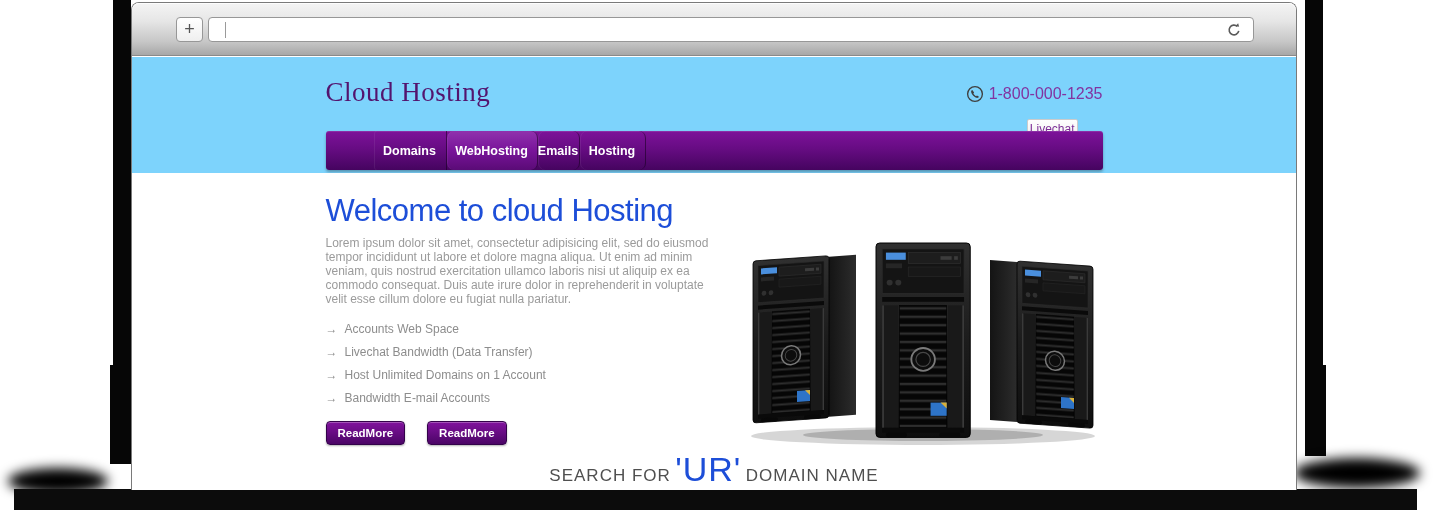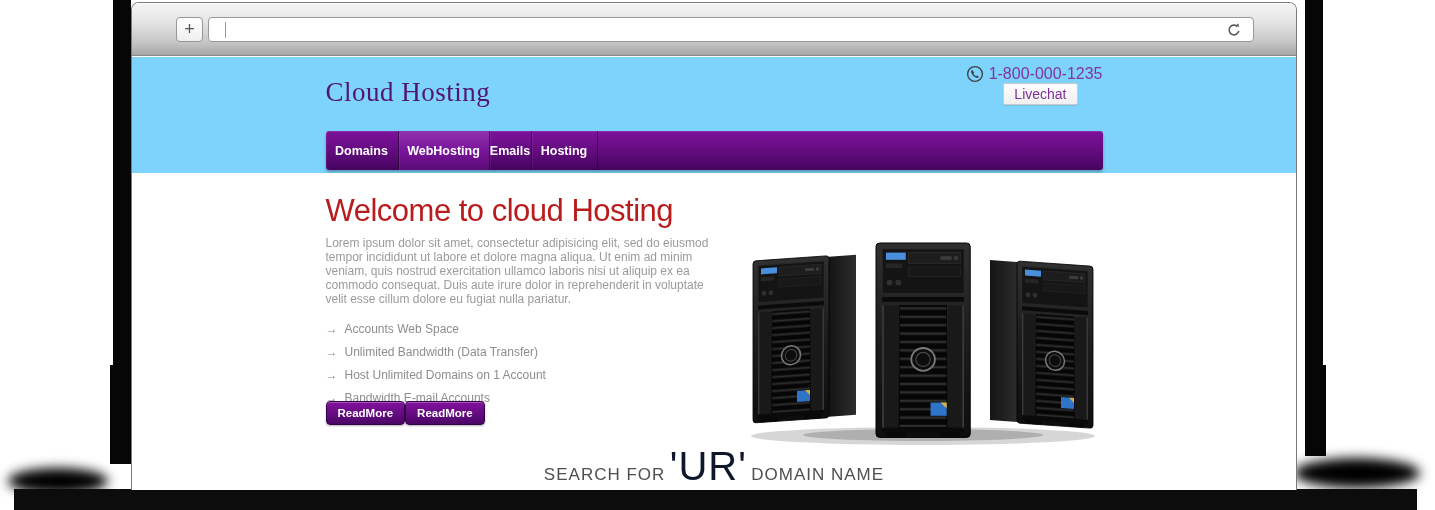--- a/index.html
+++ b/index.html
@@ -37,61 +37,61 @@
   .refresh { position:absolute; right:10px; top:3px; width:18px; height:18px; cursor:pointer; }
 
   
   .page { position:absolute; left:0; top:54px; width:1164px; height:433px;
           background:#fff; overflow:hidden; }
   .pagehead { position:relative; height:116px; background:#7dd3fc; }
   .container { position:relative; width:777px; margin:0 auto; height:100%; }
 
   .logo { position:absolute; left:0; top:20px; font-family:"Liberation Serif", serif;
           font-size:27px; color:#53146e; letter-spacing:.5px; }
-  .contact { position:absolute; right:0; top:8px; display:flex; flex-direction:column; align-items:flex-end; }
+  .contact { position:absolute; right:0; top:28px; display:flex; flex-direction:column; align-items:flex-end; }
   .phone-row { display:flex; align-items:center; gap:5px; color:#8234a0; font-size:16px; }
   .phone-ic { width:18px; height:18px; }
-  .livechat { margin-top:0; margin-right:25px; border:1px solid #cbcbcb;
+  .livechat { margin-top:16px; margin-right:25px; border:1px solid #cbcbcb;
               background:linear-gradient(#fefefe,#f0f0f0); color:#7c2f96;
-              font-size:14px; padding:2px 10px; border-radius:2px;
+              font-size:12px; padding:2px 2px; border-radius:2px;
               box-shadow:0 1px 1px rgba(0,0,0,.10); cursor:pointer; }
 
   .nav { position:absolute; left:0; bottom:3px; width:777px; height:39px;
          background:linear-gradient(#7d129a, #670c83 45%, #45045f);
          border-radius:3px; display:flex;
          box-shadow:0 2px 3px rgba(0,0,0,.30), inset 0 1px 0 rgba(255,255,255,.12); }
   .nav-item { height:100%; display:flex; align-items:center; justify-content:center;
               color:#fff; font-size:12.5px; font-weight:bold; cursor:pointer;
               border-right:1px solid rgba(20,0,30,.55);
-              box-shadow:inset 1px 0 0 rgba(255,255,255,.07); }
-  .nav-item:nth-child(1){ width:73px; border-radius:3px 0 0 3px; }
+              box-shadow:inset 1px 0 0 rgba(255,255,255,.07);border-radius:7px; }
+  .nav-item:nth-child(1){ width:73px; border-radius:3px 0 0 3px;margin-left:48px; }
   .nav-item:nth-child(2){ width:91px; }
   .nav-item:nth-child(3){ width:42px; }
   .nav-item:nth-child(4){ width:66px; }
   .nav-item.active { background:linear-gradient(#9031ad, #79149a 50%, #5a0b76); }
 
   .main { position:relative; height:317px; background:#fff; }
   .title { position:absolute; left:0; top:20px; font-size:31px; font-weight:normal;
-           color:#b91c1c; letter-spacing:-.5px; }
+           color:#1d4ed8; letter-spacing:-.5px; }
   .lede { position:absolute; left:0; top:63px; width:392px; font-size:12px;
           line-height:14px; color:#9b9b9b; }
   .features { position:absolute; left:0; top:144px; list-style:none; }
   .features li { height:23px; font-size:12px; color:#8d8d8d; display:flex; align-items:center; }
   .features .arr { margin-right:7px; color:#8d8d8d; }
-  .cta { position:absolute; left:0; top:228px; display:flex; gap:0; }
+  .cta { position:absolute; left:0; top:248px; display:flex; gap:22px; }
   .btn { background:linear-gradient(#82129e, #660c82 50%, #4b0566);
          border:1px solid #33024a; border-radius:4px; color:#fff; font-size:11.5px;
          font-weight:bold; padding:5px 11px; cursor:pointer;
          box-shadow:inset 0 1px 0 rgba(255,255,255,.28), 0 1px 2px rgba(0,0,0,.3); }
   .servers { position:absolute; left:419px; top:66px; width:356px; height:208px; }
 
   .search-banner { position:absolute; left:0; right:0; bottom:1px; text-align:center;
                    color:#4f4f4f; white-space:nowrap; }
   .sb-small { font-size:17px; letter-spacing:1px; vertical-align:baseline; }
-  .sb-big { font-size:40px; color:#0f172a; letter-spacing:1px; vertical-align:baseline; }
+  .sb-big { font-size:34px; color:#1d4ed8; letter-spacing:1px; vertical-align:baseline; }
 </style>
 </head>
 <body>
 
 <div class="canvas">
 
   <div class="frame-left"></div>
   <div class="frame-left-step"></div>
   <div class="frame-right"></div>
   <div class="frame-right-step"></div>
@@ -144,21 +144,21 @@
           <h1 class="title">Welcome to cloud Hosting</h1>
           <p class="lede">Lorem ipsum dolor sit amet, consectetur adipisicing elit, sed do eiusmod tempor incididunt ut labore et dolore magna aliqua. Ut enim ad minim veniam, quis nostrud exercitation ullamco laboris nisi ut aliquip ex ea commodo consequat. Duis aute irure dolor in reprehenderit in voluptate velit esse cillum dolore eu fugiat nulla pariatur.</p>
 
           <ul class="features">
             <li>
               <span class="arr">→</span>
               <span>Accounts Web Space</span>
             </li>
             <li>
               <span class="arr">→</span>
-              <span>Unlimited Bandwidth (Data Transfer)</span>
+              <span>Livechat Bandwidth (Data Transfer)</span>
             </li>
             <li>
               <span class="arr">→</span>
               <span>Host Unlimited Domains on 1 Account</span>
             </li>
             <li>
               <span class="arr">→</span>
               <span>Bandwidth E-mail Accounts</span>
             </li>
           </ul>

